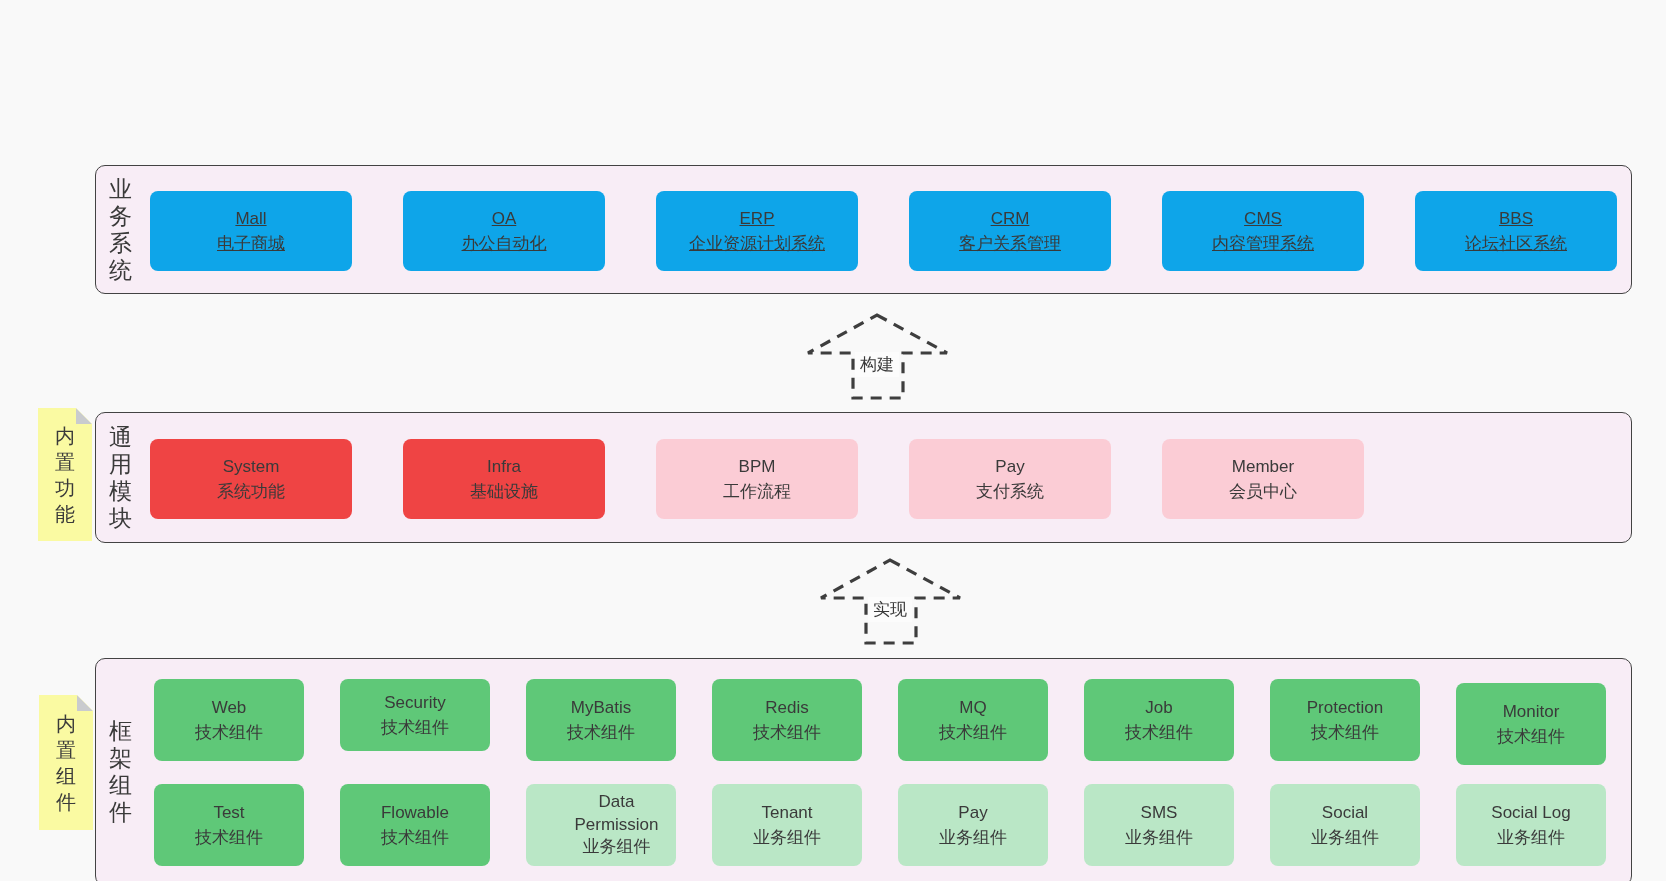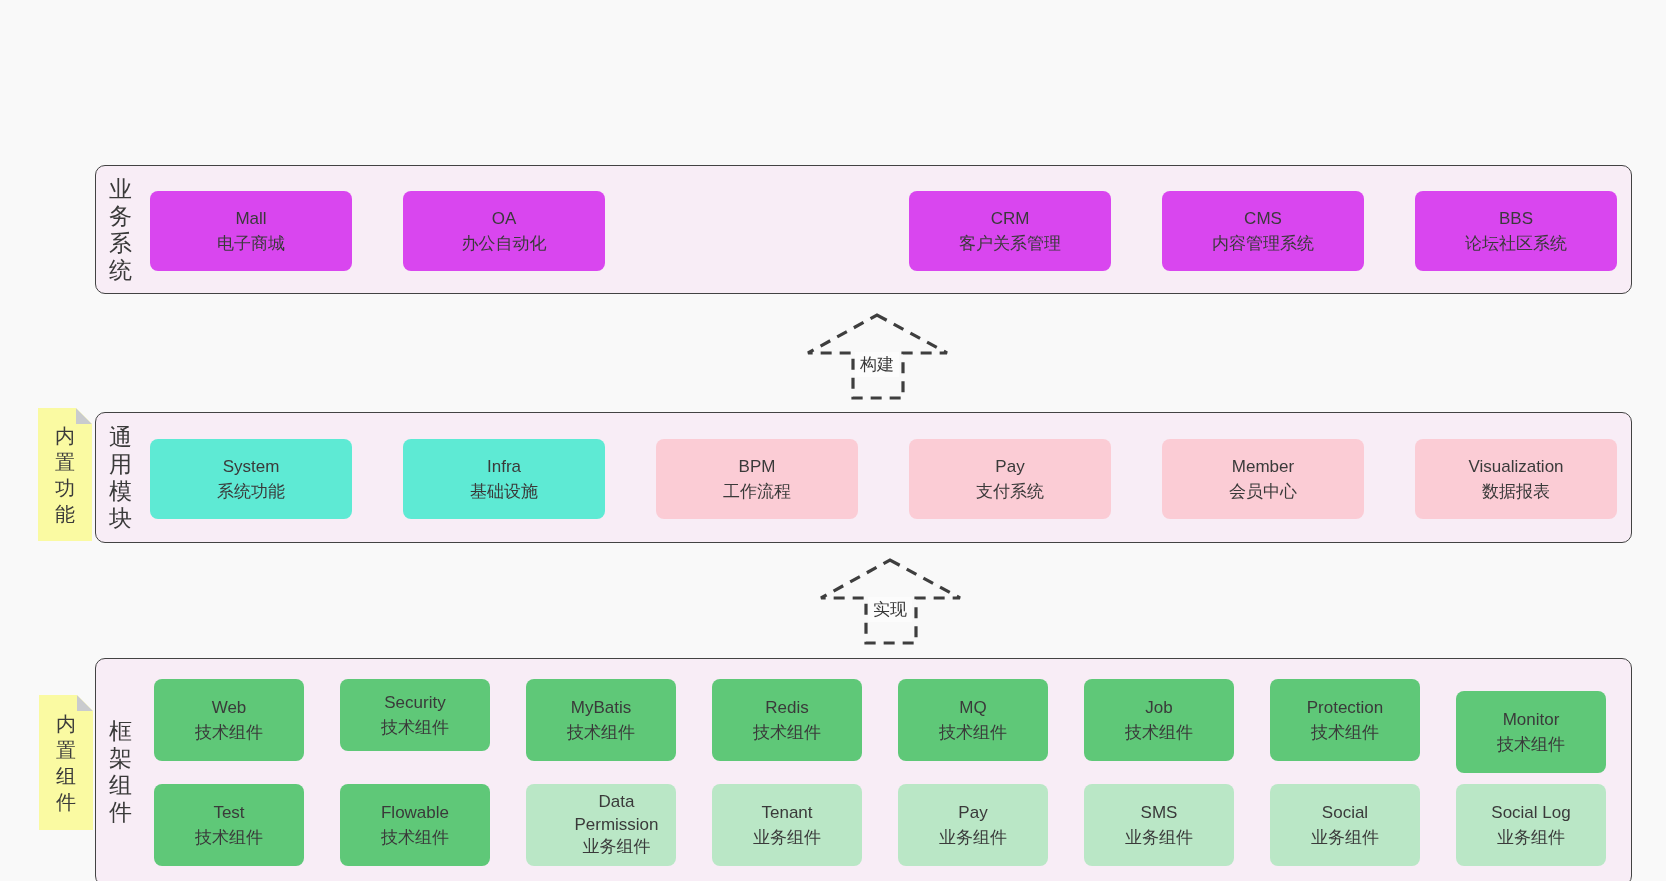--- a/index.html
+++ b/index.html
@@ -16,22 +16,22 @@
   .band-label {
     position:absolute; left:13px; top:50%; transform:translateY(-50%);
     width:1em; font-size:23px; line-height:1.18; text-align:center;
     word-break:break-all; white-space:normal; color:#3a3a3a;
   }
   .box {
     position:absolute; border-radius:8px; box-sizing:border-box;
     display:flex; flex-direction:column; align-items:center; justify-content:center;
     text-align:center; font-size:17px; line-height:1.5; padding:2px 8px;
   }
-  .blue       { background:#d946ef; }
-  .red        { background:#5eead4; }
+  .blue       { background:#0ea5e9;text-decoration:underline; }
+  .red        { background:#ef4444; }
   .pink       { background:#fbccd5; }
   .green      { background:#5fc878; }
   .lightgreen { background:#bae7c6; }
   .wrap3 { line-height:1.32;padding-left:39px; }
   .wrap3 .t { max-width:100px; }
   .note {
     position:absolute; width:54px; background:#fafaa2;
     clip-path: polygon(0 0, calc(100% - 16px) 0, 100% 16px, 100% 100%, 0 100%);
     display:flex; align-items:center; justify-content:center;
   }
@@ -59,20 +59,24 @@
   <div class="band" style="top:125px;height:129px">
     <div class="band-label">业务系统</div>
     <div class="box blue" style="left:54px;top:25px;width:202px;height:80px">
       <div class="t">Mall</div>
       <div class="s">电子商城</div>
     </div>
     <div class="box blue" style="left:307px;top:25px;width:202px;height:80px">
       <div class="t">OA</div>
       <div class="s">办公自动化</div>
     </div>
+    <div class="box blue" style="left:560px;top:25px;width:202px;height:80px">
+      <div class="t">ERP</div>
+      <div class="s">企业资源计划系统</div>
+    </div>
     <div class="box blue" style="left:813px;top:25px;width:202px;height:80px">
       <div class="t">CRM</div>
       <div class="s">客户关系管理</div>
     </div>
     <div class="box blue" style="left:1066px;top:25px;width:202px;height:80px">
       <div class="t">CMS</div>
       <div class="s">内容管理系统</div>
     </div>
     <div class="box blue" style="left:1319px;top:25px;width:202px;height:80px">
       <div class="t">BBS</div>
@@ -102,24 +106,20 @@
       <div class="s">工作流程</div>
     </div>
     <div class="box pink" style="left:813px;top:26px;width:202px;height:80px">
       <div class="t">Pay</div>
       <div class="s">支付系统</div>
     </div>
     <div class="box pink" style="left:1066px;top:26px;width:202px;height:80px">
       <div class="t">Member</div>
       <div class="s">会员中心</div>
     </div>
-    <div class="box pink" style="left:1319px;top:26px;width:202px;height:80px">
-      <div class="t">Visualization</div>
-      <div class="s">数据报表</div>
-    </div>
   </div>
 
   <div class="note" style="left:38px;top:368px;height:133px">
     <div class="fold"></div>
     <div class="note-text">内置功能</div>
   </div>
 
   <div class="arrow" style="left:813px;top:513px">
     <svg width="155" height="95" viewBox="0 0 155 95">
       <polygon points="77,7 147,45 103,45 103,90 53,90 53,45 8,45" fill="#f9f9f9" stroke="#3e3e3e" stroke-width="3.2" stroke-dasharray="11 8"></polygon>
@@ -151,21 +151,21 @@
       <div class="s">技术组件</div>
     </div>
     <div class="box green" style="left:988px;top:20px;width:150px;height:82px">
       <div class="t">Job</div>
       <div class="s">技术组件</div>
     </div>
     <div class="box green" style="left:1174px;top:20px;width:150px;height:82px">
       <div class="t">Protection</div>
       <div class="s">技术组件</div>
     </div>
-    <div class="box green" style="left:1360px;top:32px;width:150px;height:82px">
+    <div class="box green" style="left:1360px;top:24px;width:150px;height:82px">
       <div class="t">Monitor</div>
       <div class="s">技术组件</div>
     </div>
 
     <div class="box green" style="left:58px;top:125px;width:150px;height:82px">
       <div class="t">Test</div>
       <div class="s">技术组件</div>
     </div>
     <div class="box green" style="left:244px;top:125px;width:150px;height:82px">
       <div class="t">Flowable</div>

